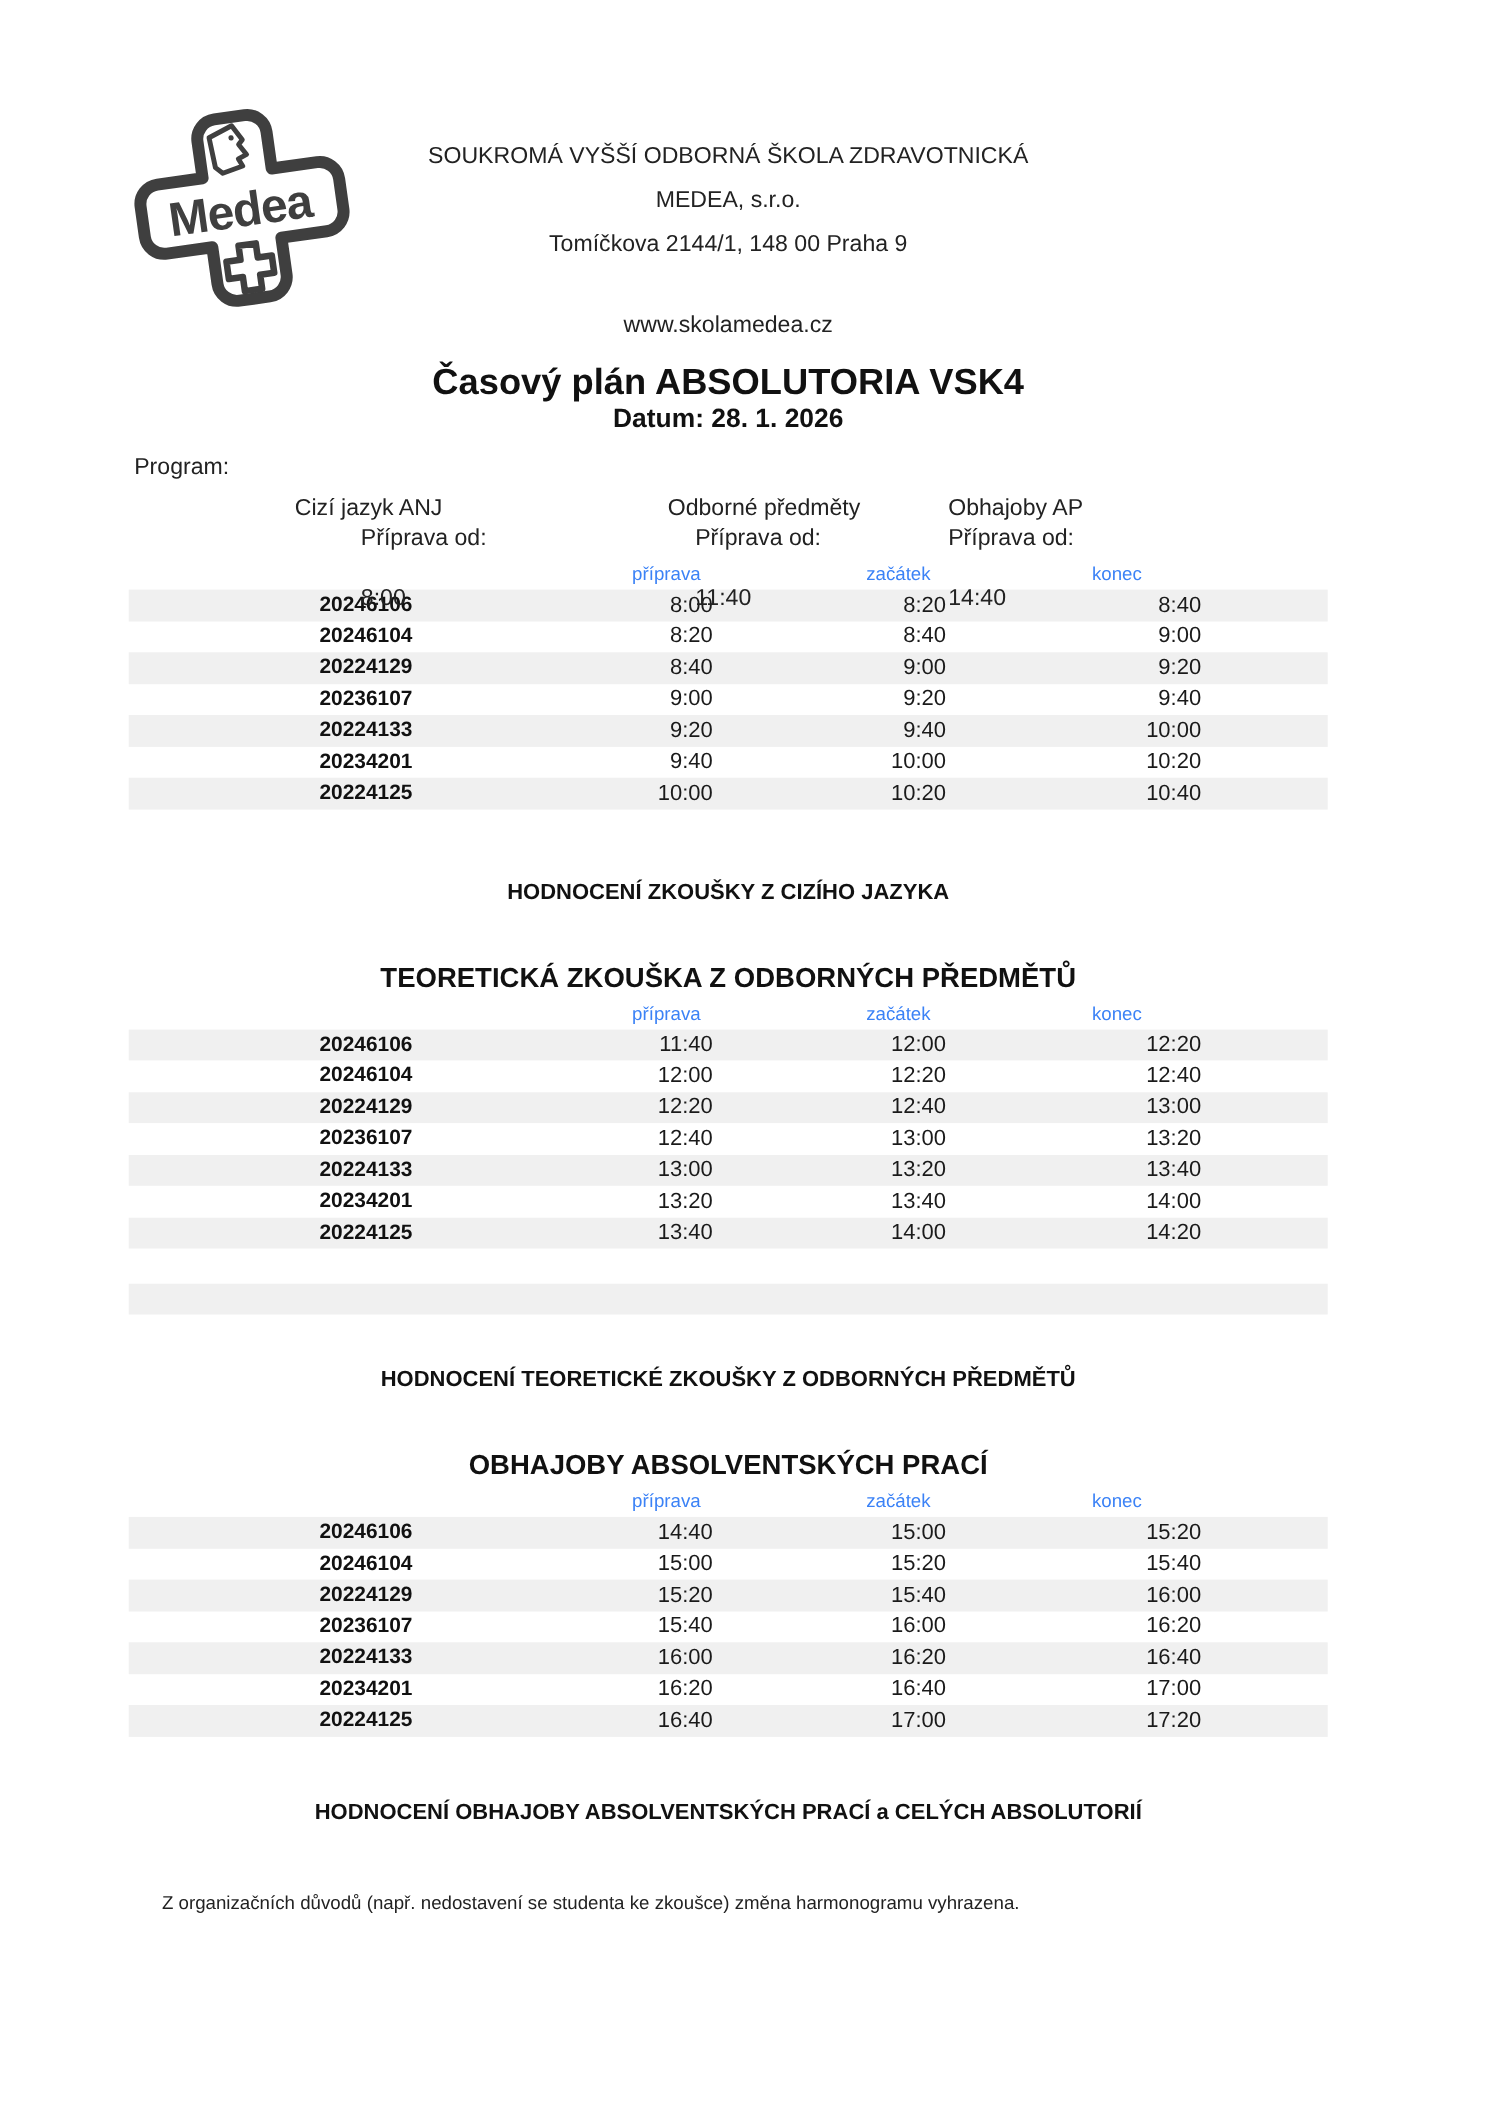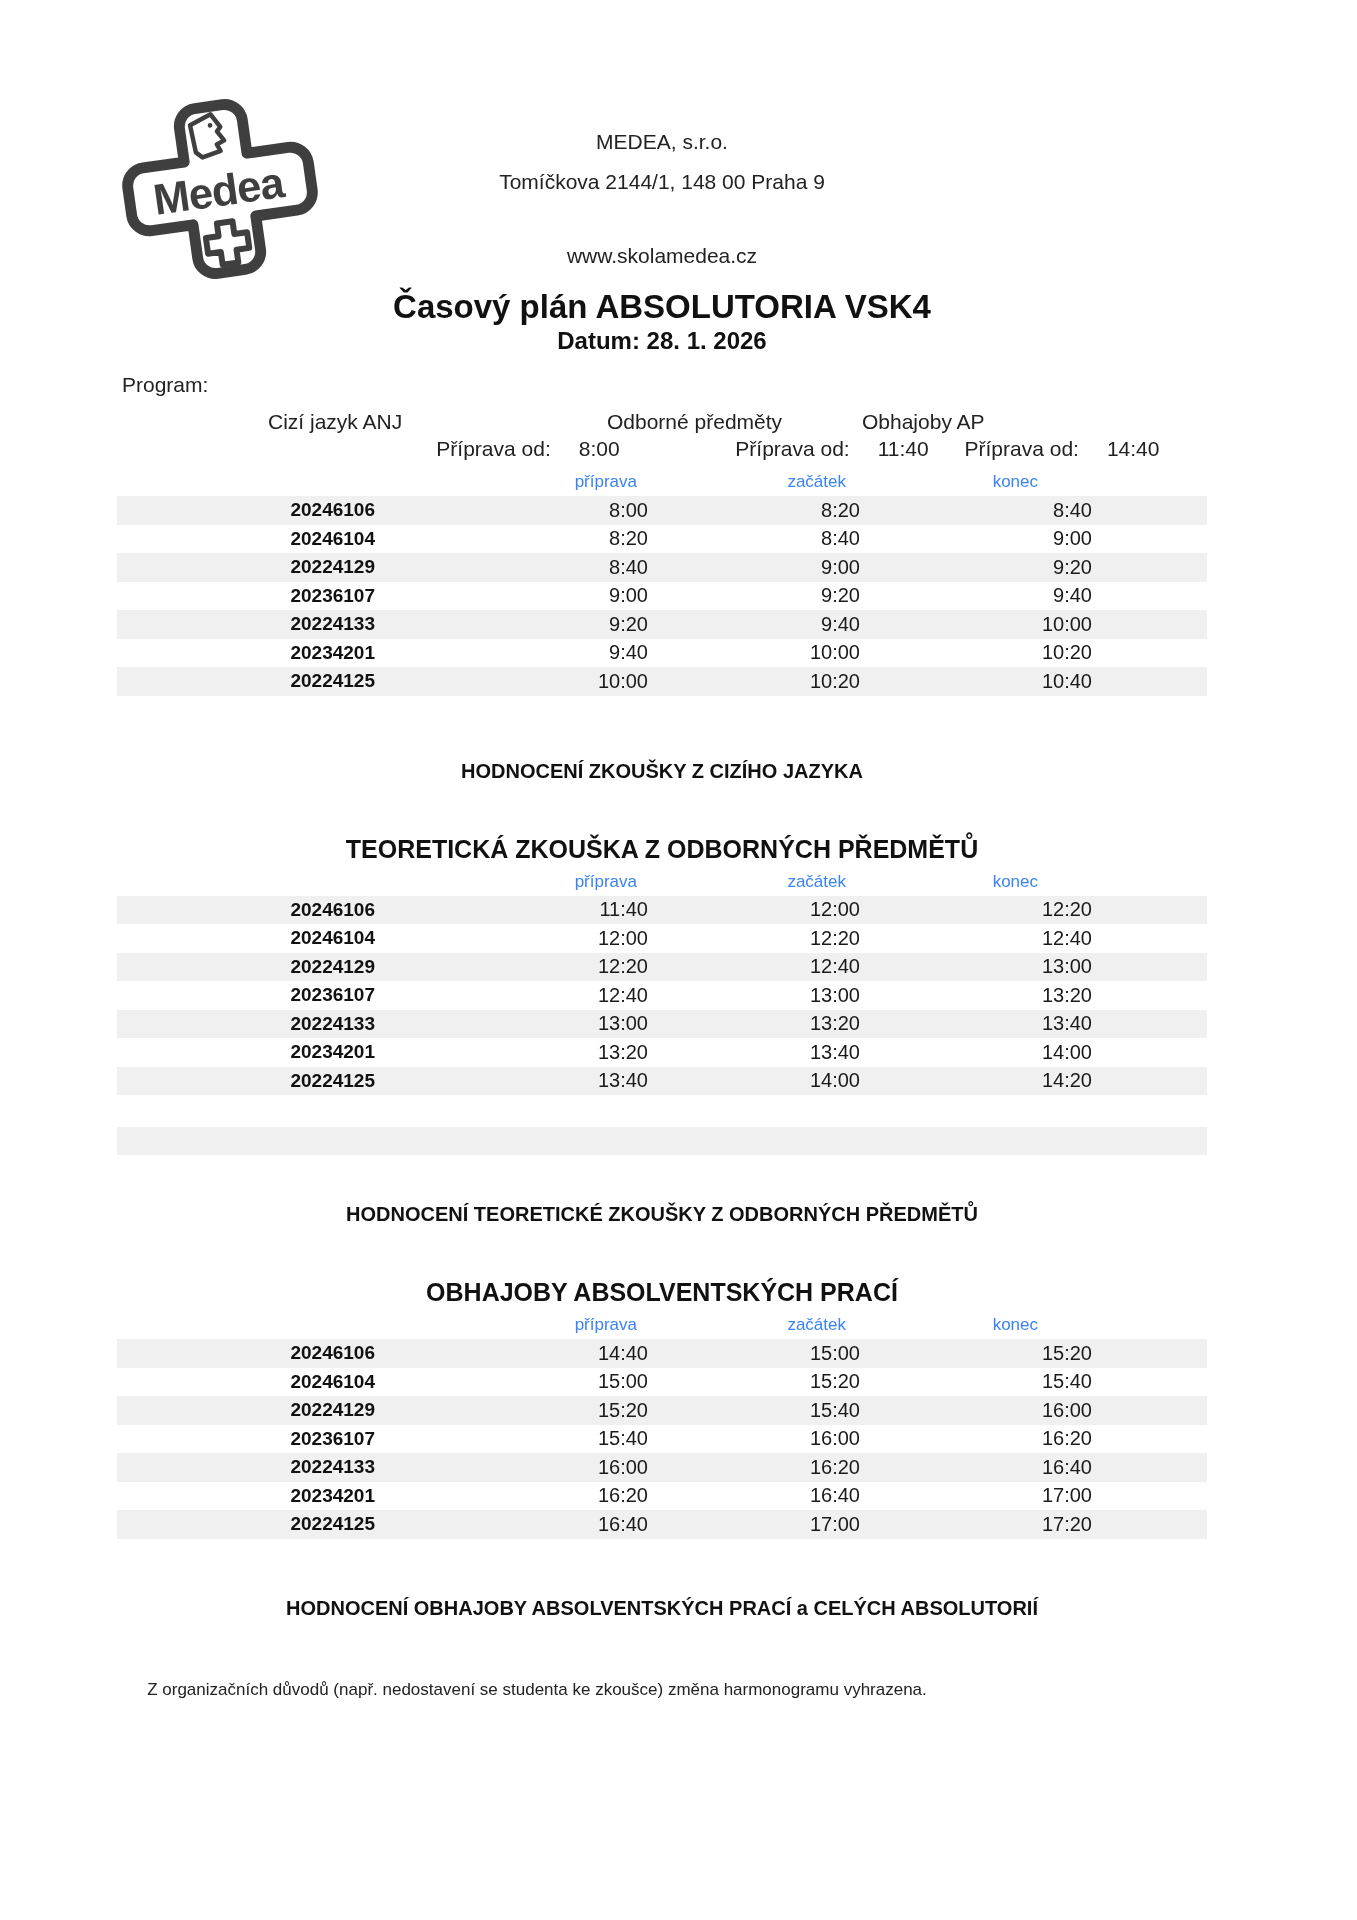--- a/index.html
+++ b/index.html
@@ -18,21 +18,21 @@
   .website{ text-align:center; font-size:21px; line-height:28px; margin-top:40px; color:#222;}
 
   .doc-title{ text-align:center; font-size:33px; font-weight:bold; line-height:38px; margin-top:18px; color:#111;}
   .doc-date{ text-align:center; font-size:24px; font-weight:bold; line-height:30px; color:#111;}
 
   .program-label{ font-size:21px; line-height:26px; margin-top:16px; text-align:left; margin-left:5px; color:#222;}
   .program-row{ position:relative; height:58px; margin-top:10px;}
   .pgroup{ position:absolute; width:400px; top:0;}
   .pgroup-1{left:151px;} .pgroup-2{left:490px;} .pgroup-3{left:745px;}
   .pgroup .pname{ text-align:left; font-size:21px; line-height:27px; color:#222;}
-  .pprep{ display:flex; justify-content:center; gap:28px; font-size:21px; line-height:27px; color:#222;}
+  .pprep{ display:flex; justify-content:center; gap:28px; font-size:21px; line-height:27px; color:#222;flex-direction:column;}
   .pgroup-1 .pprep{ transform:translateX(60px);}
   .pgroup-2 .pprep{ transform:translateX(25px);}
 
   .section-title{ text-align:center; font-size:25px; font-weight:bold; line-height:34px; color:#111;}
   .st-1{margin-top:42px;} .st-3{margin-top:48px;}
 
   .thead-row, .trow{
     display:grid;
     grid-template-columns:300px 270px 215px 305px;
     align-items:center;
@@ -68,20 +68,21 @@
         <path d="M86,52 L84,24 L106,16 L114,30 L110,34 L116,44 L108,47 L111,54 L92,58 Z" fill="#ffffff" stroke="#3f3f3f" stroke-width="4.5" stroke-linejoin="round"></path>
         <circle cx="104" cy="27" r="2.4" fill="#3f3f3f"></circle>
         <path d="M97,126 h16 v13 h13 v16 h-13 v13 h-16 v-13 h-13 v-16 h13 Z" fill="#ffffff" stroke="#3f3f3f" stroke-width="6" stroke-linejoin="round"></path>
         <text x="103" y="109" text-anchor="middle" font-family="Liberation Sans, sans-serif" font-size="44" font-weight="bold" letter-spacing="-1" fill="#3f3f3f" stroke="#ffffff" stroke-width="1.5" paint-order="stroke">Medea</text>
       </g>
     </svg>
   </div>
 
   <div class="content">
 
+    <div class="school-line">SOUKROMÁ VYŠŠÍ ODBORNÁ ŠKOLA ZDRAVOTNICKÁ</div>
     <div class="school-line">MEDEA, s.r.o.</div>
     <div class="school-line">Tomíčkova 2144/1, 148 00 Praha 9</div>
     <div class="website">www.skolamedea.cz</div>
 
     <div class="doc-title">Časový plán ABSOLUTORIA VSK4</div>
     <div class="doc-date">Datum: 28. 1. 2026</div>
 
     <div class="program-label">Program:</div>
     <div class="program-row">
       <div class="pgroup pgroup-1">

